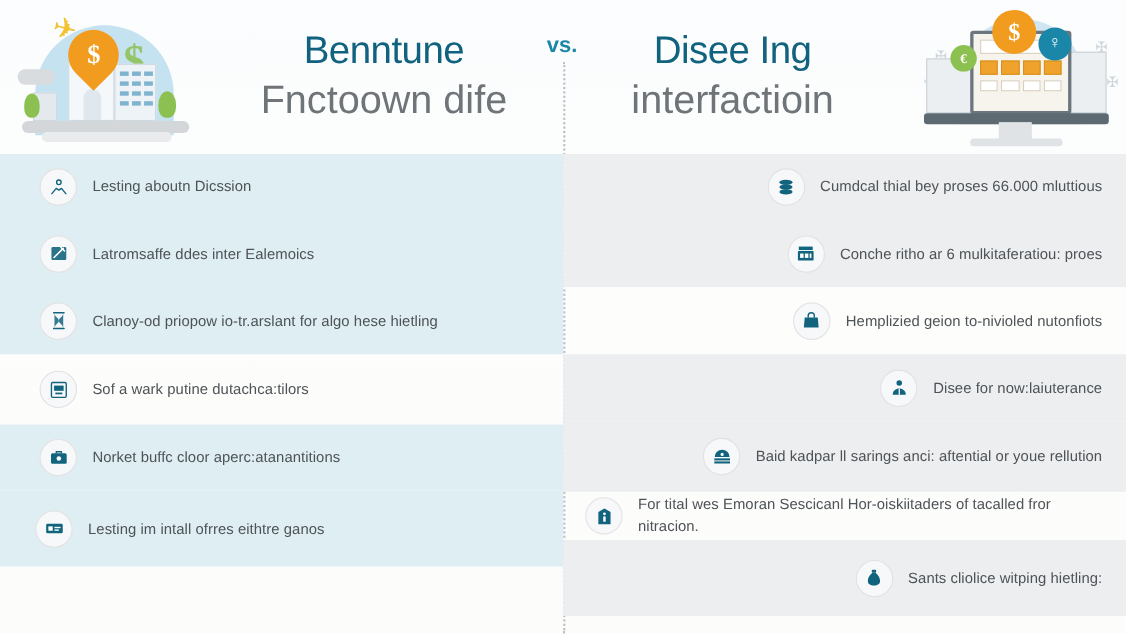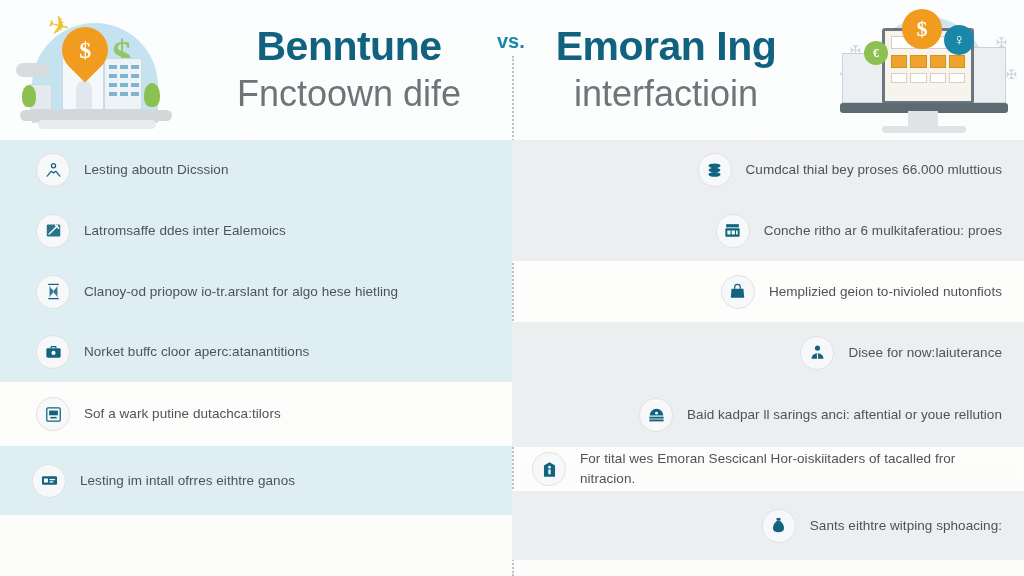--- a/index.html
+++ b/index.html
@@ -189,22 +189,22 @@
     color:#fff; font-weight:bold; font-family:"Liberation Serif", serif;
   }
   .bubble.orange { left: 78px; top: 4px;  width: 40px; height: 40px; background:#f29c1f; font-size:22px; }
   .bubble.teal   { left: 120px; top: 20px; width: 30px; height: 30px; background:#1b87a8; font-size:16px; }
   .bubble.green  { left: 40px;  top: 36px; width: 24px; height: 24px; background:#8cc152; font-size:12px; }
   .sparkle { position:absolute; color:#cfd6db; font-size: 13px; }
 
   
   .titles { flex: 1; text-align: center; padding-right: 4px; }
   .title-main {
-    font-size: 41px;
-    font-weight: bold;
+    font-size: 35px;
+    font-weight: normal;
     color: #11627f;
     letter-spacing: -0.5px;
     line-height: 1.1;
   }
   .title-sub {
     font-size: 36px;
     color: #6f7479;
     font-weight: normal;
     line-height: 1.25;
     margin-top: 2px;
@@ -320,21 +320,21 @@
     <div class="titles">
       <div class="title-main">Benntune</div>
       <div class="title-sub">Fnctoown dife</div>
     </div>
   </div>
 
   <div class="vs-badge">vs.</div>
 
   <div class="head-col right">
     <div class="titles">
-      <div class="title-main">Emoran Ing</div>
+      <div class="title-main">Disee Ing</div>
       <div class="title-sub">interfactioin</div>
     </div>
 
     <div class="illus2">
       <div class="dome"></div>
       <div class="sparkle" style="left:26px;top:38px;">✠</div>
       <div class="sparkle" style="left:172px;top:30px;">✠</div>
       <div class="sparkle" style="left:182px;top:62px;">✠</div>
       <div class="sparkle" style="left:16px;top:64px;font-size:9px;">✠</div>
 
@@ -393,39 +393,39 @@
       <div class="row row-tint-blue" style="height: 61px;">
         <div class="icon-badge">
           <svg width="19" height="19" viewBox="0 0 24 24">
             <path d="M6 3h12M6 21h12" stroke="currentColor" fill="none" stroke-width="1.6" stroke-linecap="round" stroke-linejoin="round"></path>
             <path d="M7 3c0 5 5 6 5 9s-5 4-5 9" fill="currentColor" opacity=".85"></path>
             <path d="M17 3c0 5-5 6-5 9s5 4 5 9" fill="currentColor" opacity=".85"></path>
           </svg>
         </div>
         <div class="row-text">Clanoy-od priopow io-tr.arslant for algo hese hietling</div>
       </div>
+      <div class="row row-plain" style="height: 64px;">
+        <div class="icon-badge">
+          <svg width="19" height="19" viewBox="0 0 24 24">
+            <rect x="3.5" y="3.5" width="17" height="17" rx="1.6" stroke="currentColor" fill="none" stroke-width="1.6" stroke-linecap="round" stroke-linejoin="round"></rect>
+            <rect x="6.5" y="7" width="11" height="6" fill="currentColor"></rect>
+            <rect x="8" y="15" width="8" height="2" fill="currentColor"></rect>
+          </svg>
+        </div>
+        <div class="row-text">Sof a wark putine dutachca:tilors</div>
+      </div>
       <div class="row row-tint-blue" style="height: 60px;">
         <div class="icon-badge">
           <svg width="19" height="19" viewBox="0 0 24 24">
             <path d="M9 6V4.6h6V6" stroke="currentColor" fill="none" stroke-width="1.6" stroke-linecap="round" stroke-linejoin="round"></path>
             <rect x="3" y="6.5" width="18" height="12" rx="1.8" fill="currentColor"></rect>
             <circle cx="12" cy="12.5" r="2.6" fill="#fff"></circle>
           </svg>
         </div>
         <div class="row-text">Norket buffc cloor aperc:atanantitions</div>
-      </div>
-      <div class="row row-plain" style="height: 64px;">
-        <div class="icon-badge">
-          <svg width="19" height="19" viewBox="0 0 24 24">
-            <rect x="3.5" y="3.5" width="17" height="17" rx="1.6" stroke="currentColor" fill="none" stroke-width="1.6" stroke-linecap="round" stroke-linejoin="round"></rect>
-            <rect x="6.5" y="7" width="11" height="6" fill="currentColor"></rect>
-            <rect x="8" y="15" width="8" height="2" fill="currentColor"></rect>
-          </svg>
-        </div>
-        <div class="row-text">Sof a wark putine dutachca:tilors</div>
       </div>
       <div class="row row-tint-blue" style="height: 69px; padding-left: 32px;">
         <div class="icon-badge">
           <svg width="19" height="19" viewBox="0 0 24 24">
             <rect x="2.5" y="6.5" width="19" height="11" rx="1.6" fill="currentColor"></rect>
             <rect x="5" y="9.5" width="5" height="5" fill="#fff"></rect>
             <rect x="12" y="10" width="7" height="1.6" fill="#fff"></rect>
             <rect x="12" y="13" width="5" height="1.6" fill="#fff"></rect>
           </svg>
         </div>
@@ -495,16 +495,16 @@
         </div>
         <div class="row-text">For tital wes Emoran Sescicanl Hor-oiskiitaders of tacalled fror nitracion.</div>
       </div>
       <div class="row row-tint-gray" style="height: 69px;">
         <div class="icon-badge">
           <svg width="19" height="19" viewBox="0 0 24 24">
             <rect x="9.5" y="2.6" width="5" height="3.4" rx="1" fill="currentColor"></rect>
             <path d="M10 6.2h4c3.3 2.4 5 5.8 5 9.2 0 3.2-2.6 5.2-7 5.2s-7-2-7-5.2c0-3.4 1.7-6.8 5-9.2z" fill="currentColor"></path>
           </svg>
         </div>
-        <div class="row-text">Sants eithtre witping sphoacing:</div>
+        <div class="row-text">Sants cliolice witping hietling:</div>
       </div>
     </div>
 </div>
 
 </body></html>

